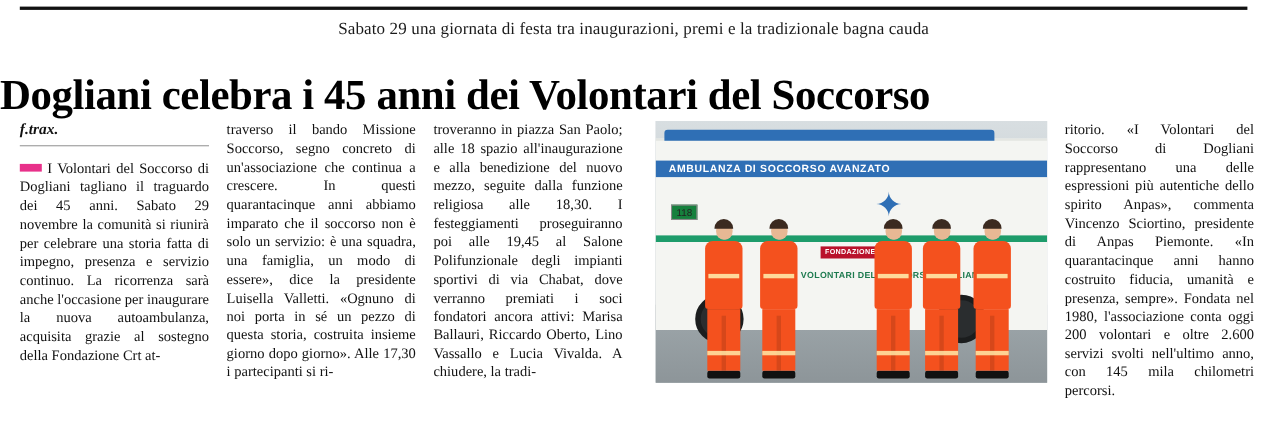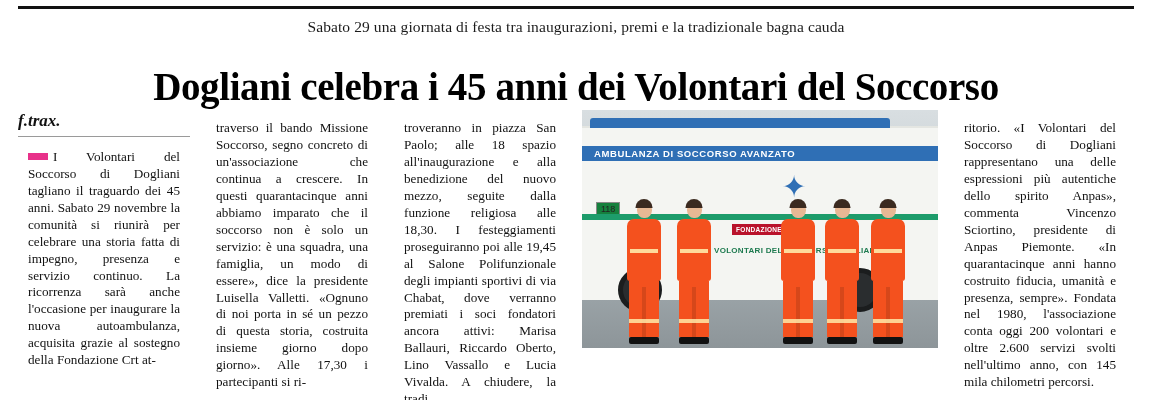--- a/index.html
+++ b/index.html
@@ -38,21 +38,21 @@
     font-family: "Liberation Serif", serif;
     font-size: 15.5px;
     letter-spacing: 0.1px;
     color: #1a1a1a;
   }
   .headline {
     position: absolute;
     left: 0;
     right: 0;
     top: 38px;
-    text-align: center;
+    text-align: left;
     font-family: "Liberation Serif", serif;
     font-weight: bold;
     font-size: 39px;
     letter-spacing: -0.4px;
     color: #000000;
     white-space: nowrap;
   }
   .columns {
     position: absolute;
     left: 18px;
@@ -66,46 +66,47 @@
     width: 172px;
     flex: 0 0 172px;
     position: relative;
     font-size: 13.2px;
     line-height: 1.285;
     text-align: justify;
     text-justify: inter-word;
     hyphens: auto;
   }
   .col p {
-    margin: 10px;
+    margin: 0;
   }
   .byline {
     font-family: "Liberation Serif", serif;
     font-weight: bold;
     font-style: italic;
-    font-size: 17px;
+    font-size: 14px;
     margin: 0 0 4px 0;
   }
   .byline-rule {
     height: 1px;
     background: #9a9a9a;
     margin: 0 0 12px 0;
   }
   .dinkus {
     display: inline-block;
     width: 20px;
     height: 7px;
     background: #e8318a;
     vertical-align: 1px;
     margin-right: 5px;
   }
   .col-photo {
     width: 356px;
     flex: 0 0 356px;
     position: relative;
+    margin-left: 14px;
   }
   .photo {
     position: relative;
     width: 356px;
     height: 238px;
     overflow: hidden;
     background: linear-gradient(180deg, #cfd6da 0%, #c2cace 38%, #b9c1c5 60%, #9aa3a7 100%);
   }
   .photo .sky {
     position: absolute;
@@ -182,21 +183,21 @@
     color: #ffffff;
     font-family: "Liberation Sans", sans-serif;
     font-size: 6.5px;
     font-weight: bold;
     padding: 2px 4px;
     letter-spacing: 0.3px;
     white-space: nowrap;
   }
   .amb .numberplate {
     position: absolute;
-    left: 14px; top: 74px;
+    left: 14px; top: 58px;
     background: #15803d;
     border: 1px solid #888;
     color: #222;
     font-family: "Liberation Sans", sans-serif;
     font-size: 9px;
     padding: 1px 4px;
   }
   .amb .wheel {
     position: absolute;
     bottom: -12px;

